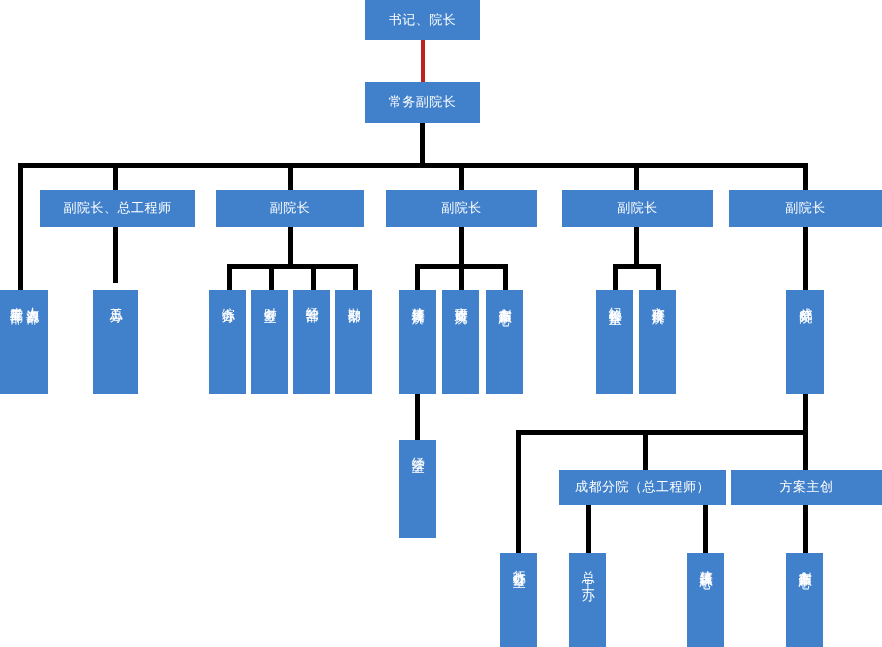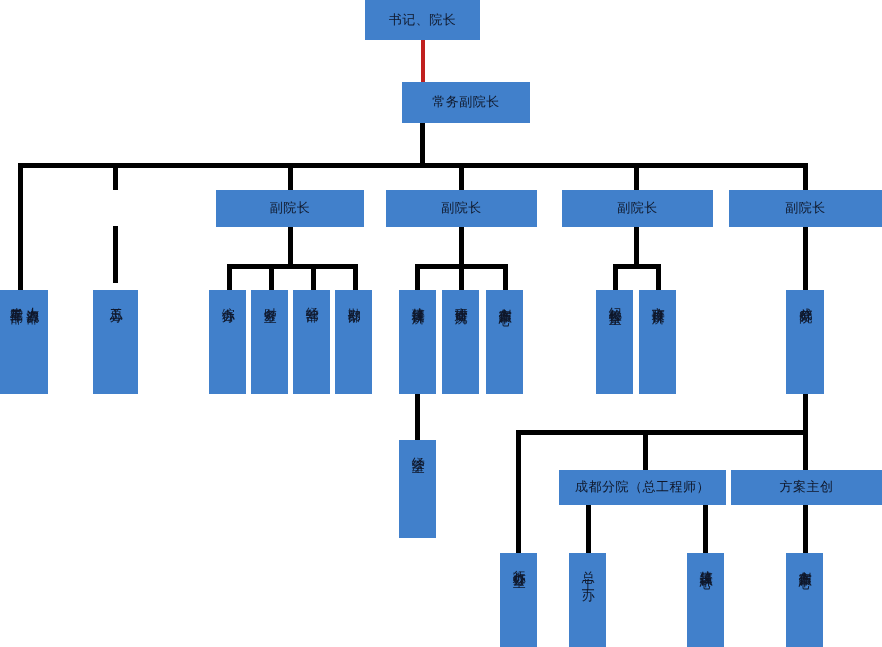--- a/index.html
+++ b/index.html
@@ -13,21 +13,21 @@
   #chart {
     position: relative;
     width: 882px;
     height: 647px;
     background: #ffffff;
     overflow: hidden;
   }
   .node {
     position: absolute;
     background: #4180cb;
-    color: #0f172a;
+    color: #ffffff;
     box-sizing: border-box;
     display: flex;
     align-items: center;
     justify-content: center;
     text-align: center;
     z-index: 3;
   }
   .node .label {
     display: block;
     line-height: 1.12;
@@ -115,24 +115,27 @@
 
   <div class="link" style="left:586px; top:505px; width:5px; height:48px;"></div>
   <div class="link" style="left:703px; top:505px; width:5px; height:48px;"></div>
 
   <div class="link" style="left:803px; top:505px; width:5px; height:48px;"></div>
 
   <div class="node h" style="left:365px; top:0px; width:115px; height:40px;">
     <span class="label">书记、院长</span>
   </div>
 
-  <div class="node h" style="left:365px; top:82px; width:128px; height:41px;margin-left:37px;">
+  <div class="node h" style="left:365px; top:82px; width:115px; height:41px;">
     <span class="label">常务副院长</span>
   </div>
 
+  <div class="node h" style="left:40px; top:190px; width:155px; height:37px;">
+    <span class="label">副院长、总工程师</span>
+  </div>
   <div class="node h" style="left:216px; top:190px; width:148px; height:37px;">
     <span class="label">副院长</span>
   </div>
   <div class="node h" style="left:386px; top:190px; width:151px; height:37px;">
     <span class="label">副院长</span>
   </div>
   <div class="node h" style="left:562px; top:190px; width:151px; height:37px;">
     <span class="label">副院长</span>
   </div>
   <div class="node h" style="left:729px; top:190px; width:153px; height:37px;">

